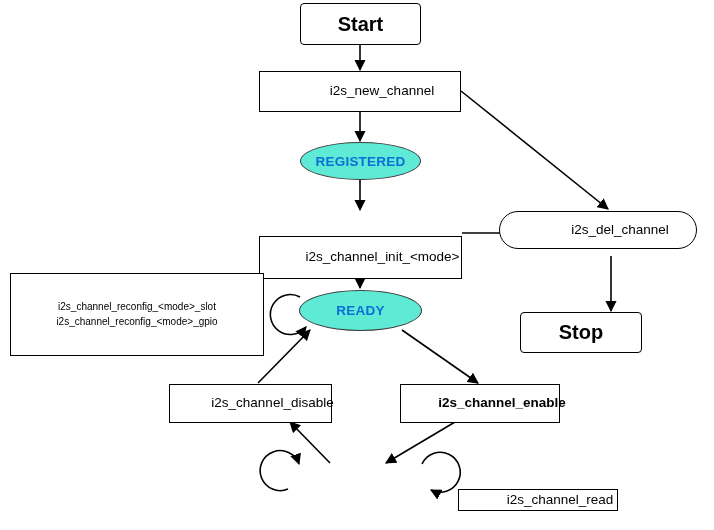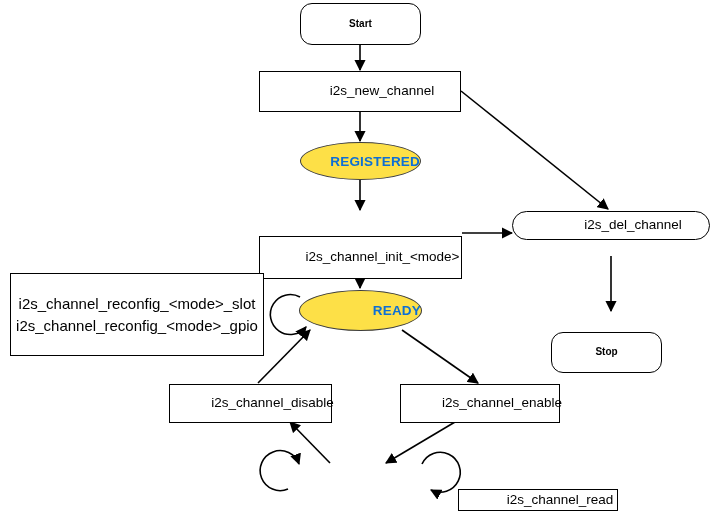--- a/index.html
+++ b/index.html
@@ -33,45 +33,45 @@
     justify-content: center;
     text-align: center;
     color: #000000;
     background: #ffffff;
     border: 1.6px solid #000000;
     font-size: 13.5px;
     line-height: 1.25;
     z-index: 2;
   }
   .node.terminator {
-    border-radius: 12px;
+    border-radius: 4px;
     font-weight: bold;
-    font-size: 10px;
+    font-size: 20px;
     text-align: right;
   }
   .node.process {
     border-radius: 0;
     padding-left: 44px;
   }
   .node.note {
     border-radius: 0;
-    font-size: 15px;
+    font-size: 10px;
     padding: 4px 6px;
     flex-direction: column;
     line-height: 1.45;
   }
   .state {
     position: absolute;
     box-sizing: border-box;
     display: flex;
     align-items: center;
-    justify-content: flex-end;
+    justify-content: center;
     border: 1.6px solid #3d3d3d;
     border-radius: 50%;
-    background: #fde047;
+    background: #5eead4;
     color: #0d6fd6;
     font-weight: bold;
     font-size: 13.5px;
     letter-spacing: 0.2px;
     z-index: 3;
   }
   .note-line {
     white-space: nowrap;
   }
 </style>
@@ -131,42 +131,42 @@
   </div>
 
   <div class="state" style="left:300px; top:142px; width:121px; height:38px;">
     <span>REGISTERED</span>
   </div>
 
   <div class="node process" style="left:259px; top:212px; width:203px; height:43px;margin-top:24px;">
     <span>i2s_channel_init_&lt;mode&gt;</span>
   </div>
 
-  <div class="node process" style="left:512px; top:211px; width:198px; height:29px;border-radius:20px;">
+  <div class="node process" style="left:499px; top:211px; width:198px; height:38px;border-radius:20px;">
     <span>i2s_del_channel</span>
   </div>
 
-  <div class="node terminator" style="left:551px; top:312px; width:111px; height:41px;margin-top:20px;">
+  <div class="node terminator" style="left:520px; top:312px; width:122px; height:41px;">
     <span>Stop</span>
   </div>
 
   <div class="state" style="left:299px; top:290px; width:123px; height:41px;">
     <span>READY</span>
   </div>
 
   <div class="node note" style="left:10px; top:273px; width:254px; height:83px;">
     <span class="note-line">i2s_channel_reconfig_&lt;mode&gt;_slot</span>
     <span class="note-line">i2s_channel_reconfig_&lt;mode&gt;_gpio</span>
   </div>
 
   <div class="node process" style="left:169px; top:384px; width:163px; height:39px;">
     <span>i2s_channel_disable</span>
   </div>
 
-  <div class="node process" style="left:400px; top:384px; width:160px; height:39px;">
+  <div class="node process" style="left:400px; top:384px; width:160px; height:39px;font-weight:bold;">
     <span>i2s_channel_enable</span>
   </div>
 
 
 
   <div class="node process" style="left:458px; top:489px; width:160px; height:22px;">
     <span>i2s_channel_read</span>
   </div>
 
 </div>

